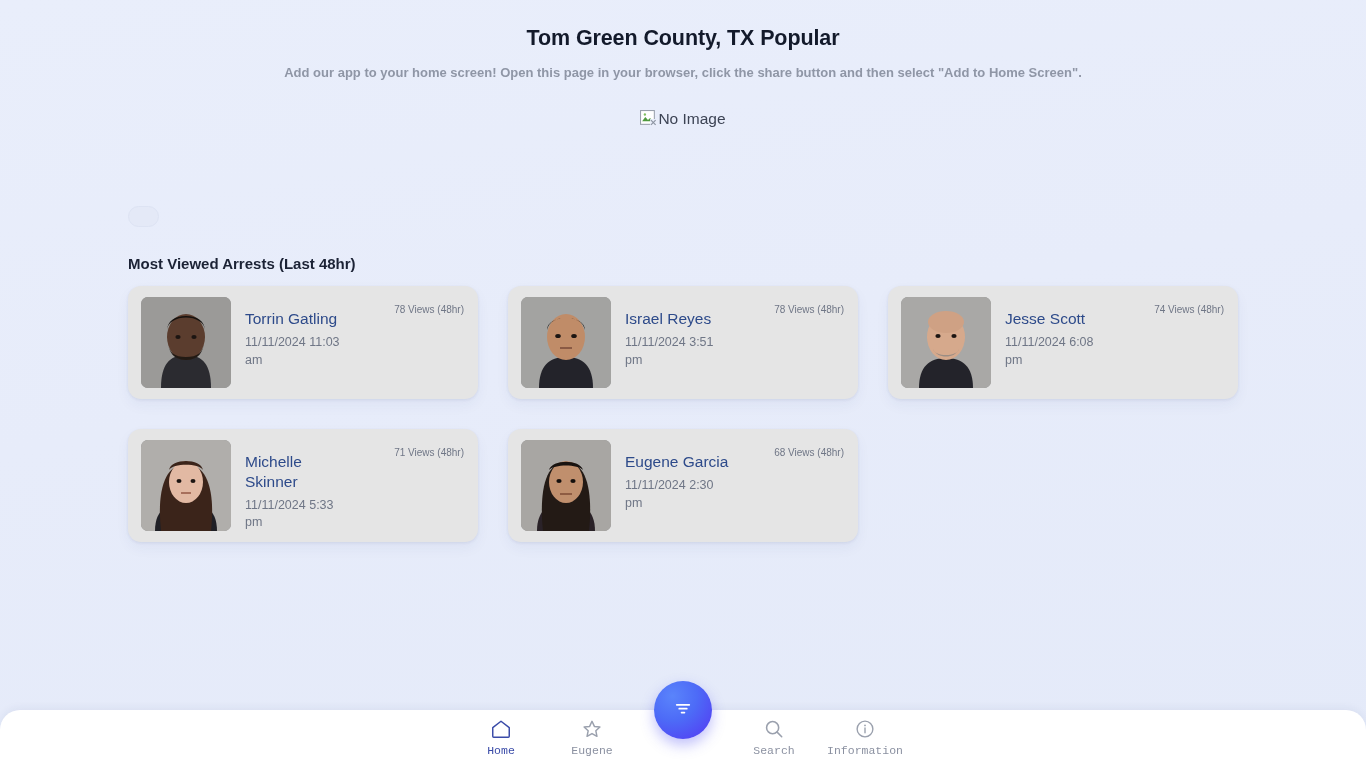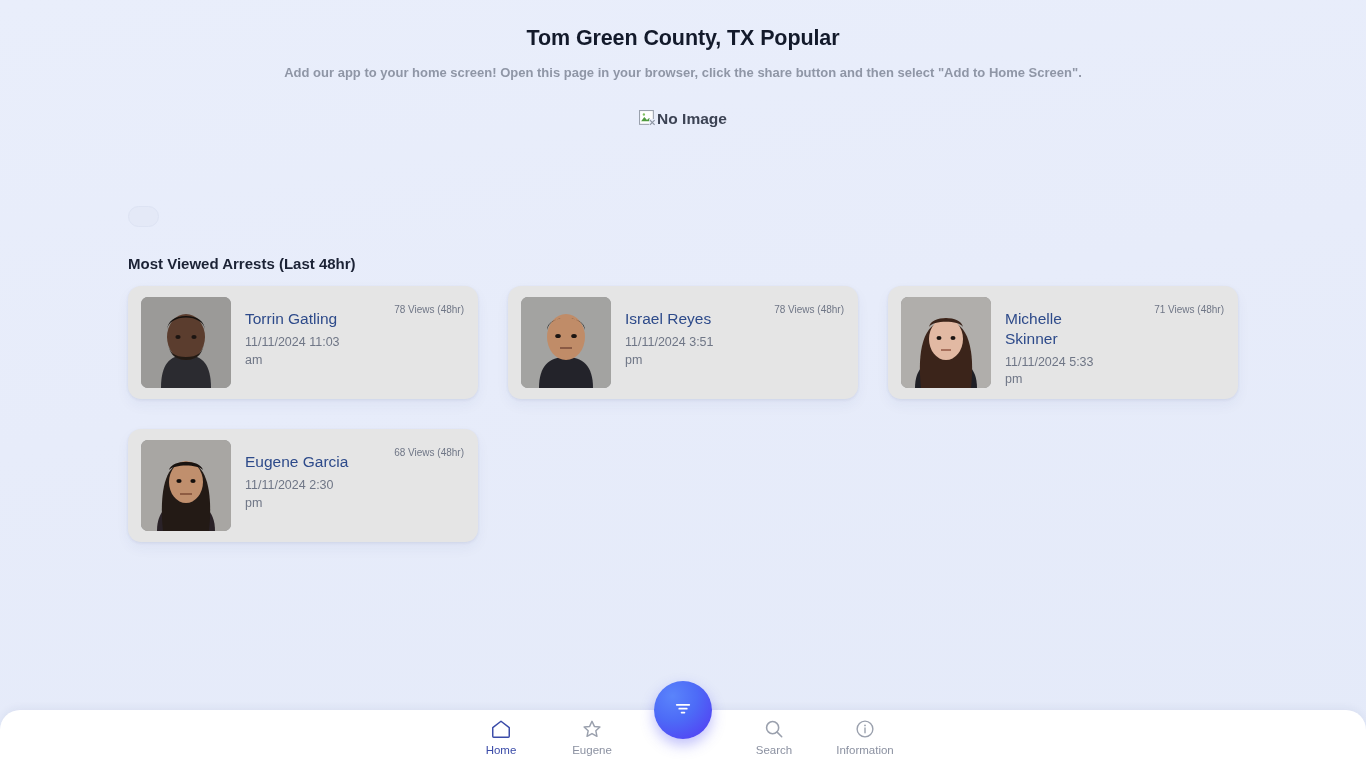--- a/index.html
+++ b/index.html
@@ -33,21 +33,20 @@
     font-size: 13px;
     color: #8f96a6;
     font-weight: bold;
   }
 
   
   .hero-slot {
     margin-top: 30px;
     text-align: center;
     height: 30px;
-    font-weight: bold;
   }
   .broken-image {
     display: inline-flex;
     align-items: center;
     gap: 1px;
     font-size: 15.5px;
     color: #3c4354;
     line-height: 1;
   }
   .broken-image-glyph {
@@ -158,20 +157,21 @@
     justify-content: center;
     box-shadow: 0 -2px 9px rgba(40, 55, 110, 0.06);
   }
   .nav-inner {
     width: 490px;
     display: flex;
     align-items: center;
     justify-content: space-between;
     padding: 8px 24px 0 24px;
     position: relative;
+    font-family: Liberation Mono, monospace;
   }
   .nav-item {
     width: 78px;
     display: flex;
     flex-direction: column;
     align-items: center;
     gap: 5px;
     cursor: pointer;
   }
   .nav-icon { width: 22px; height: 22px; display: block; }
@@ -264,20 +264,38 @@
           <path d="M39 51 L51 51" stroke="#8a5a44" stroke-width="2" fill="none"></path>
         </svg>
       </div>
       <div class="card-body">
         <a class="arrest-name" href="#">Israel Reyes</a>
         <div class="arrest-date">11/11/2024 3:51 pm</div>
       </div>
       <div class="views-badge">78 Views (48hr)</div>
     </div>
 
+    <div class="arrest-card">
+      <div class="mugshot">
+        <svg viewBox="0 0 90 91" preserveAspectRatio="none" xmlns="http://www.w3.org/2000/svg">
+          <rect width="90" height="91" fill="#a9a8a6"></rect>
+          <path d="M18 91 C18 70 28 61 45 61 C62 61 72 70 72 91 Z" fill="#23232a"></path>
+          <ellipse cx="45" cy="40" rx="19" ry="23" fill="#d6a98c"></ellipse>
+          <ellipse cx="45" cy="25" rx="18" ry="11" fill="#cfa184"></ellipse>
+          <ellipse cx="37" cy="39" rx="2.6" ry="2" fill="#1c1512"></ellipse>
+          <ellipse cx="53" cy="39" rx="2.6" ry="2" fill="#1c1512"></ellipse>
+          <path d="M32 52 C36 62 54 62 58 52 C56 60 34 60 32 52 Z" fill="#9b8d84"></path>
+        </svg>
+      </div>
+      <div class="card-body">
+        <a class="arrest-name" href="#">Jesse Scott</a>
+        <div class="arrest-date">11/11/2024 6:08 pm</div>
+      </div>
+      <div class="views-badge">74 Views (48hr)</div>
+    </div>
 
     <div class="arrest-card">
       <div class="mugshot">
         <svg viewBox="0 0 90 91" preserveAspectRatio="none" xmlns="http://www.w3.org/2000/svg">
           <rect width="90" height="91" fill="#b0aeab"></rect>
           <path d="M14 91 C14 70 26 62 45 62 C64 62 76 70 76 91 Z" fill="#1f1f25"></path>
           <path d="M20 91 C16 55 22 24 45 24 C68 24 74 55 70 91 Z" fill="#3b241a"></path>
           <ellipse cx="45" cy="42" rx="17" ry="21" fill="#e2b9a3"></ellipse>
           <path d="M28 30 C30 18 60 18 62 30 C58 23 32 23 28 30 Z" fill="#3b241a"></path>
           <ellipse cx="38" cy="41" rx="2.5" ry="1.9" fill="#1c1512"></ellipse>

